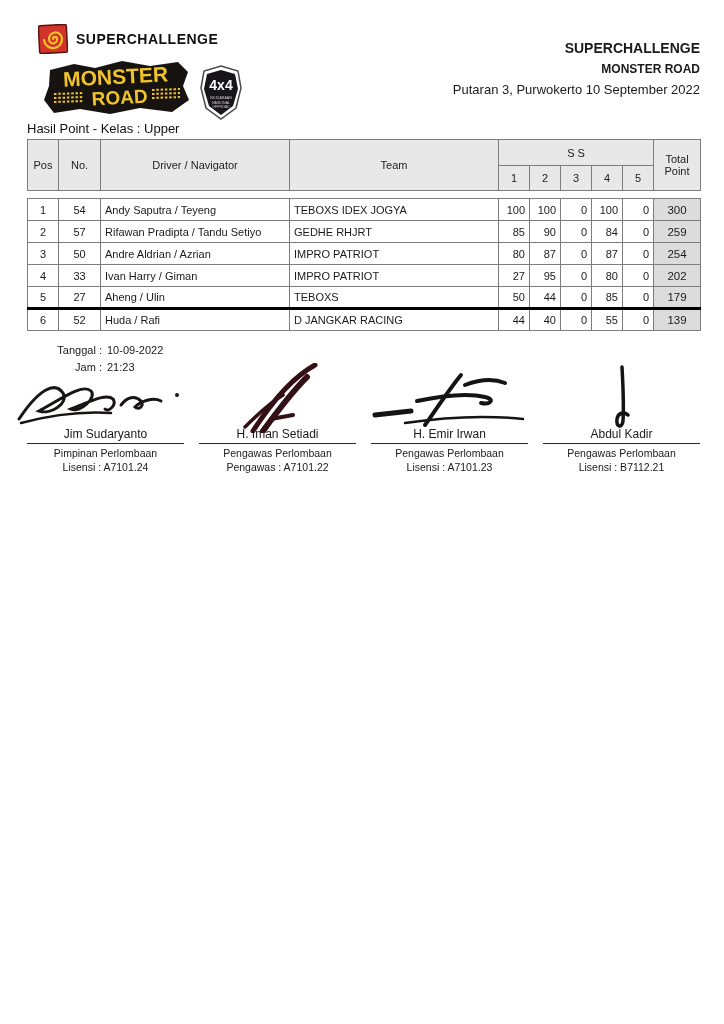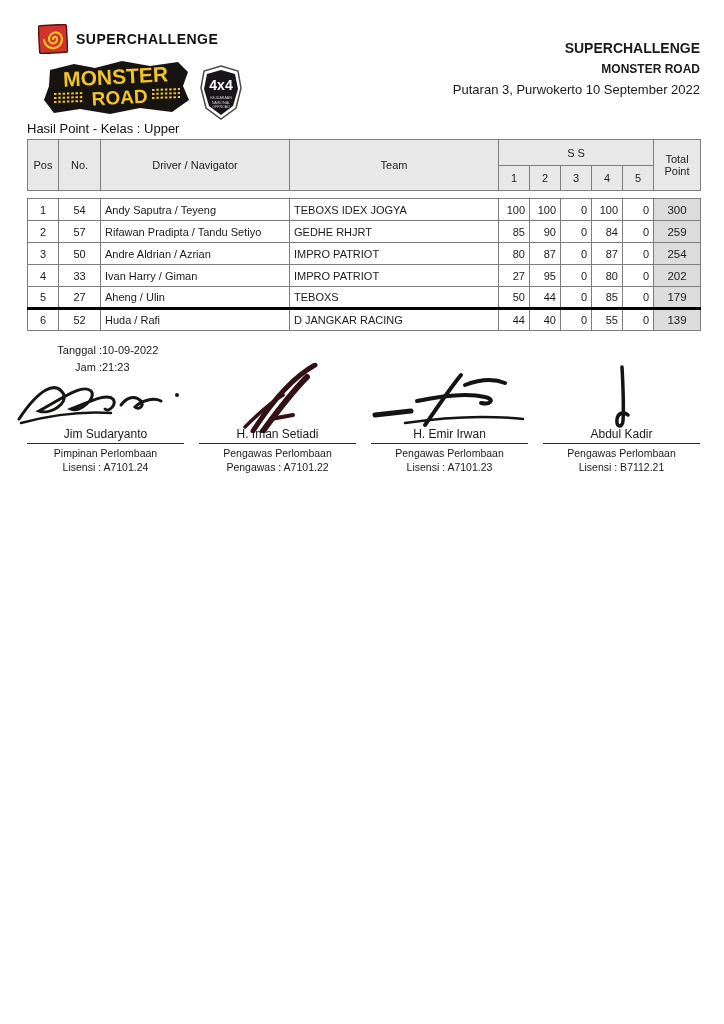--- a/index.html
+++ b/index.html
@@ -34,21 +34,21 @@
   table.bd { margin-top:7px; background:#fff; }
   table.bd td { height:22px; }
   td.al { text-align:left; }
   td.ac, th { text-align:center; }
   td.ar { text-align:right; }
   td.tot { background:#dcdcdc; text-align:center; font-size:11.5px; }
   tr.sep td { border-top:3px solid #000; }
 
   
   .meta { position:absolute; top:342px; left:40px; font-size:11px; line-height:1.55; }
-  .meta .mrow { display:grid; grid-template-columns:62px auto; }
+  .meta .mrow { display:grid; grid-template-columns:62px auto; column-gap:5px; }
   .meta .lbl { text-align:right; }
 
   
   .sigs { position:absolute; top:375px; left:27px; width:673px; display:flex; justify-content:space-between; }
   .sig { width:157px; text-align:center; position:relative; }
   .sig .scrawl { height:52px; position:relative; }
   .sig .scrawl svg { position:absolute; bottom:-6px; left:50%; transform:translateX(-50%); }
   .sig .nm { font-size:12px; position:relative; z-index:2; }
   .sig .rule { border-top:1.5px solid #2a2a2a; margin-top:2px; }
   .sig .rl { font-size:10.5px; margin-top:3px; }

